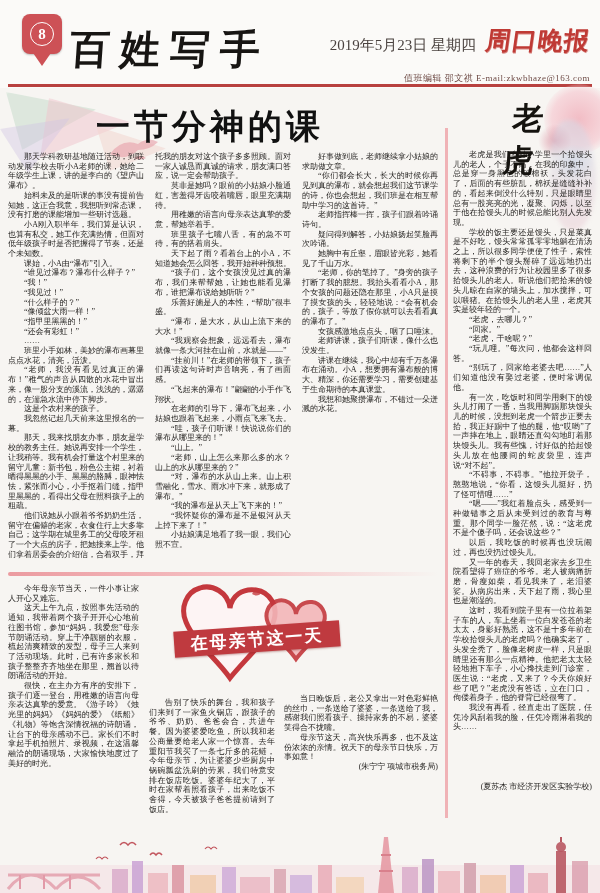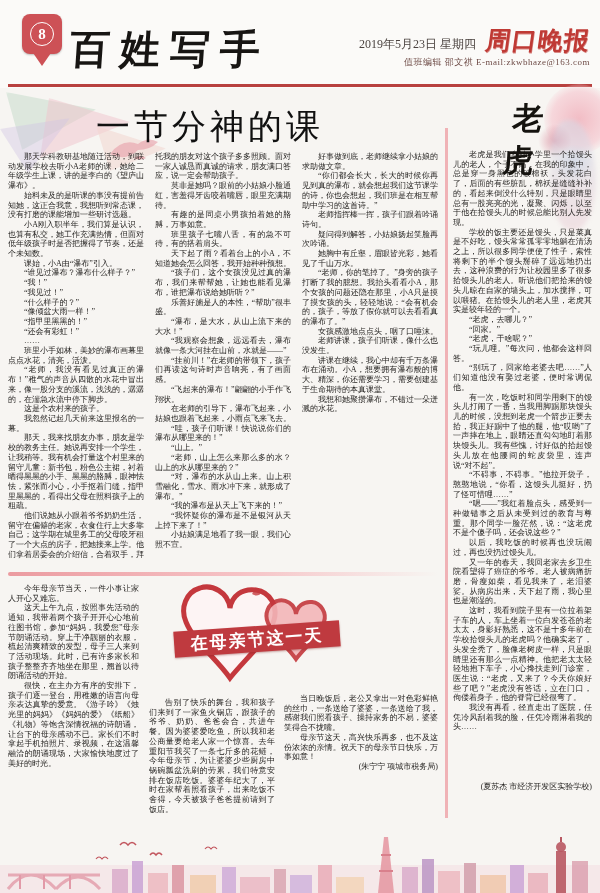--- a/index.html
+++ b/index.html
@@ -9,30 +9,30 @@
   .header{position:absolute;left:0;top:0;width:600px;height:88px;background:#fbfaf8;}
   .pin{position:absolute;left:22px;top:14px;width:40px;height:40px;background:#cd5156;border-radius:8px;
        box-shadow:0 1px 2px rgba(0,0,0,.25);display:flex;align-items:center;justify-content:center;}
   .pin::after{content:"";position:absolute;left:50%;top:36px;transform:translateX(-50%);
        border-left:11px solid transparent;border-right:11px solid transparent;border-top:16px solid #cd5156;}
   .pin .num{border:1.5px solid #fff;border-radius:50%;width:22px;height:22px;line-height:22px;text-align:center;
        color:#fff;font-size:15px;font-weight:bold;}
   .section-title{position:absolute;left:70px;top:22px;font-size:40px;font-weight:bold;letter-spacing:10px;
        transform:skewX(-4deg);color:#171513;}
   .head-right{position:absolute;right:10px;top:24px;text-align:right;}
-  .date-line{display:inline-block;font-size:12px;color:#4a423f;vertical-align:top;margin-top:12px;}
+  .date-line{display:inline-block;font-size:15px;color:#4a423f;vertical-align:top;margin-top:12px;}
   .paper-name{display:inline-block;font-size:25px;font-weight:bold;color:#bf3a35;transform:skewX(-8deg);
        letter-spacing:1px;margin-left:6px;text-shadow:.5px .5px 0 #d98a86;}
-  .editor-line{position:absolute;right:10px;top:56px;font-size:9px;color:#6e4b46;letter-spacing:.5px;}
+  .editor-line{position:absolute;right:10px;top:72px;font-size:9px;color:#6e4b46;letter-spacing:.5px;}
   .head-rule{position:absolute;left:8px;top:84px;width:584px;height:3px;background:#b8413f;}
   
   .deco{position:absolute;pointer-events:none;}
   .tri{position:absolute;opacity:.45;filter:blur(1px);}
   
-  .lead-title{position:absolute;left:96px;top:104px;font-size:34px;font-weight:normal;letter-spacing:4px;color:#111;z-index:3;}
+  .lead-title{position:absolute;left:96px;top:104px;font-size:34px;font-weight:bold;letter-spacing:4px;color:#111;z-index:3;}
   .lead-body{position:absolute;left:8px;top:152px;width:430px;height:414px;z-index:2;
        column-count:3;column-gap:11px;column-fill:auto;overflow:hidden;text-align:justify;}
   .page p{margin:0;font-size:8px;line-height:9.7px;text-indent:2em;}
   .author-line{font-size:8px;line-height:11px;text-align:right;text-indent:0;}
   .divider-pink{position:absolute;left:8px;top:572px;width:430px;height:4px;z-index:2;
        background:linear-gradient(90deg,#eb9ba0,#f6c3c6 55%,rgba(246,195,198,0));border-radius:2px;}
   
   .bcol{position:absolute;z-index:2;text-align:justify;overflow:hidden;}
   .b1{left:8px;top:584px;width:131px;height:266px;}
   .b2{left:149px;top:698px;width:126px;height:154px;}
@@ -99,21 +99,21 @@
       <p>“指甲里黑黑的！”</p>
       <p>“还会有彩虹！”</p>
       <p>……</p>
       <p>班里小手如林，美妙的瀑布画幕里点点水花，清亮，活泼。</p>
       <p>“老师，我没有看见过真正的瀑布！”稚气的声音从四散的水花中冒出来，像一股分支的溪流，浅浅的，潺潺的，在湍急水流中停下脚步。</p>
       <p>这是个农村来的孩子。</p>
       <p>我忽然记起几天前来这里报名的一幕。</p>
       <p>那天，我来找朋友办事，朋友是学校的教务主任。她说再安排一个学生，让我稍等。我有机会打量这个村里来的留守儿童：新书包，粉色公主裙，衬着晒得黑黑的小手、黑黑的胳膊，眼神怯怯，紧张而小心，小手抠着门缝，指甲里黑黑的，看得出父母在照料孩子上的粗疏。</p>
       <p>他们说她从小跟着爷爷奶奶生活，留守在偏僻的老家，衣食住行上大多靠自己；这学期在城里务工的父母咬牙租了一个大点的房子，把她接来上学。他们拿着居委会的介绍信，合着双手，拜托我的朋友对这个孩子多多照顾。面对一家人诚恳而真诚的请求，朋友满口答应，说一定会帮助孩子。</p>
       <p>莫非是她吗？眼前的小姑娘小脸通红，害羞得牙齿咬着嘴唇，眼里充满期待。</p>
-      <p>有趣的是同桌小男孩拍着她的胳膊，万事如意。</p>
+      <p>用稚嫩的语言向母亲表达真挚的爱意，帮她举着手。</p>
       <p>班里孩子七嘴八舌，有的急不可待，有的搭着肩头。</p>
       <p>天下起了雨？看着台上的小A，不知道她会怎么回答，我开始种种预想。</p>
       <p>“孩子们，这个女孩没见过真的瀑布，我们来帮帮她，让她也能看见瀑布，谁把瀑布说给她听听？”</p>
       <p>乐善好施是人的本性，“帮助”很丰盛。</p>
       <p>“瀑布，是大水，从山上流下来的大水！”</p>
       <p>“我观察会想象，远远看去，瀑布就像一条大河挂在山前，水就是——”</p>
       <p>“挂前川！”在老师的带领下，孩子们再读这句诗时声音响亮，有了画面感。</p>
       <p>“飞起来的瀑布！”翩翩的小手作飞翔状。</p>
       <p>在老师的引导下，瀑布飞起来，小姑娘也跟着飞起来，小雨点飞来飞去。</p>
       <p>“哇，孩子们听课！快说说你们的瀑布从哪里来的！”</p>

